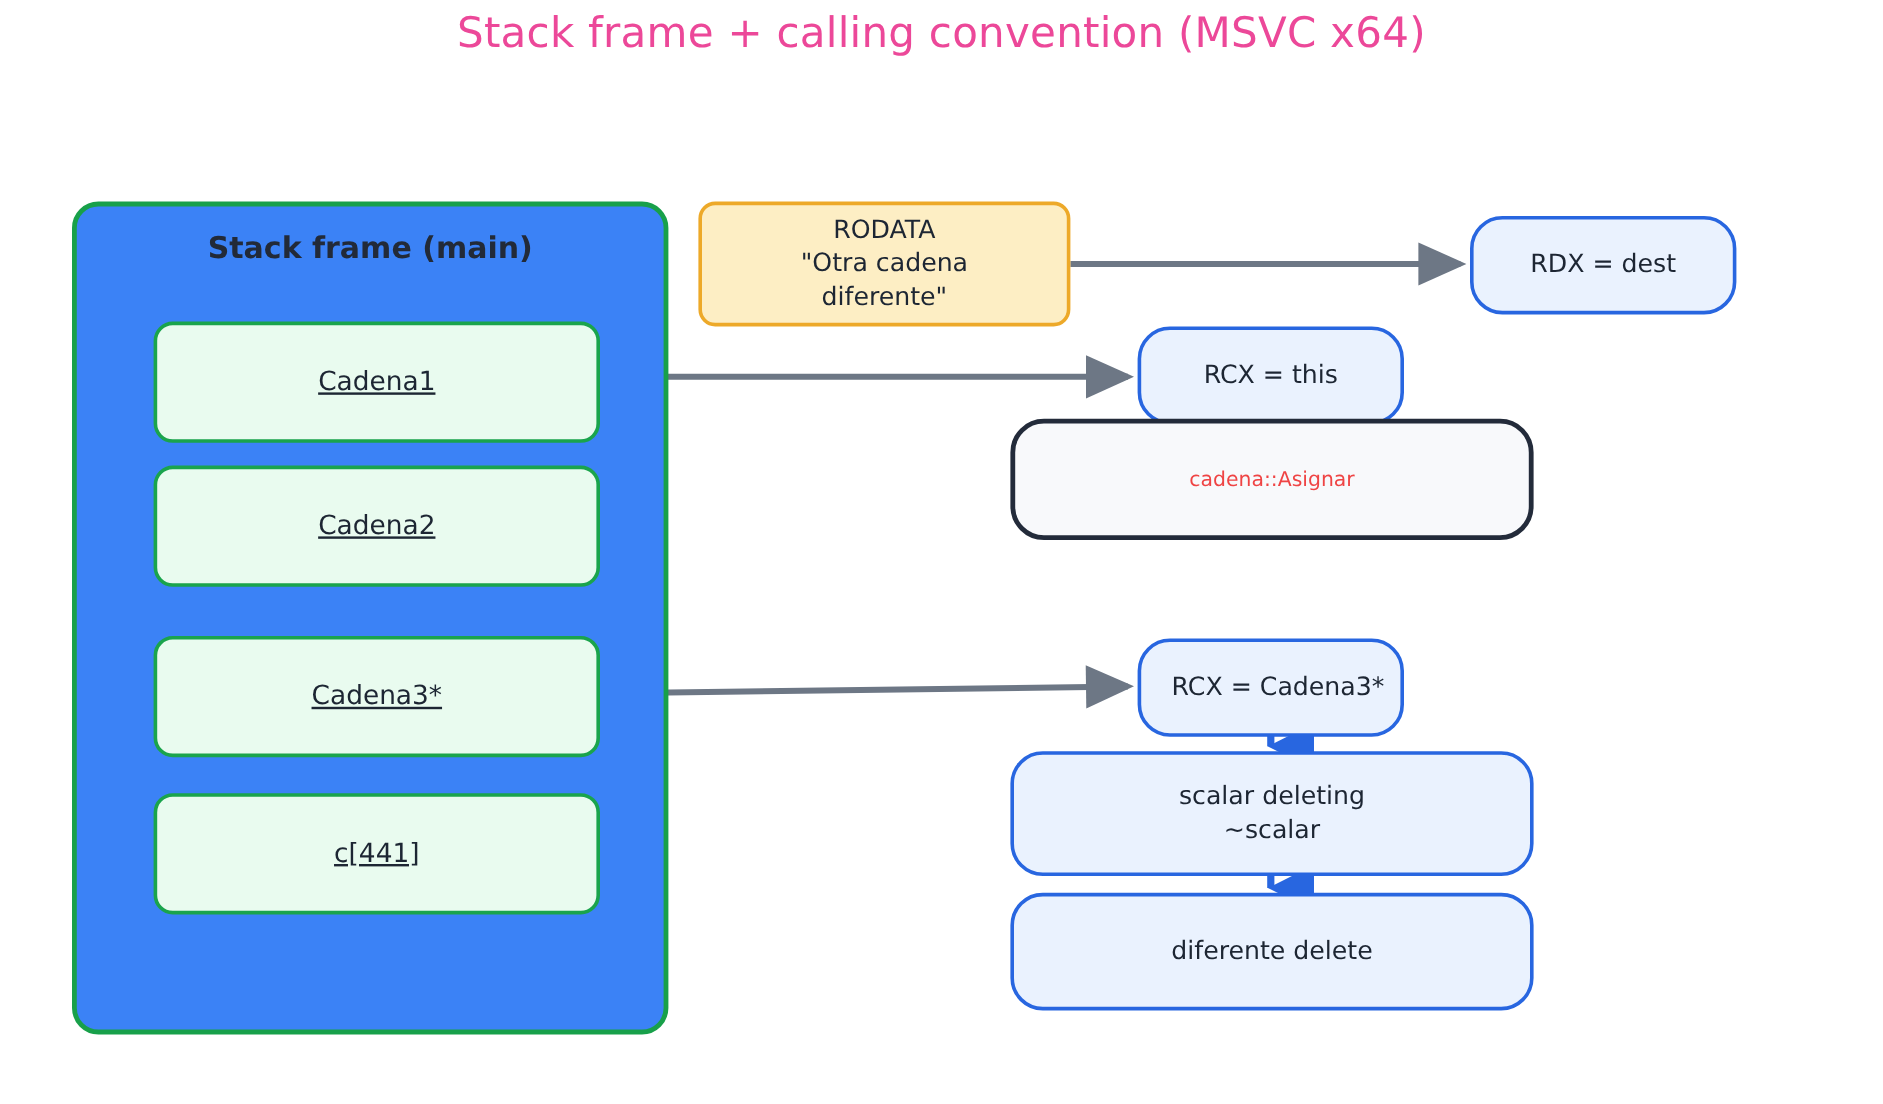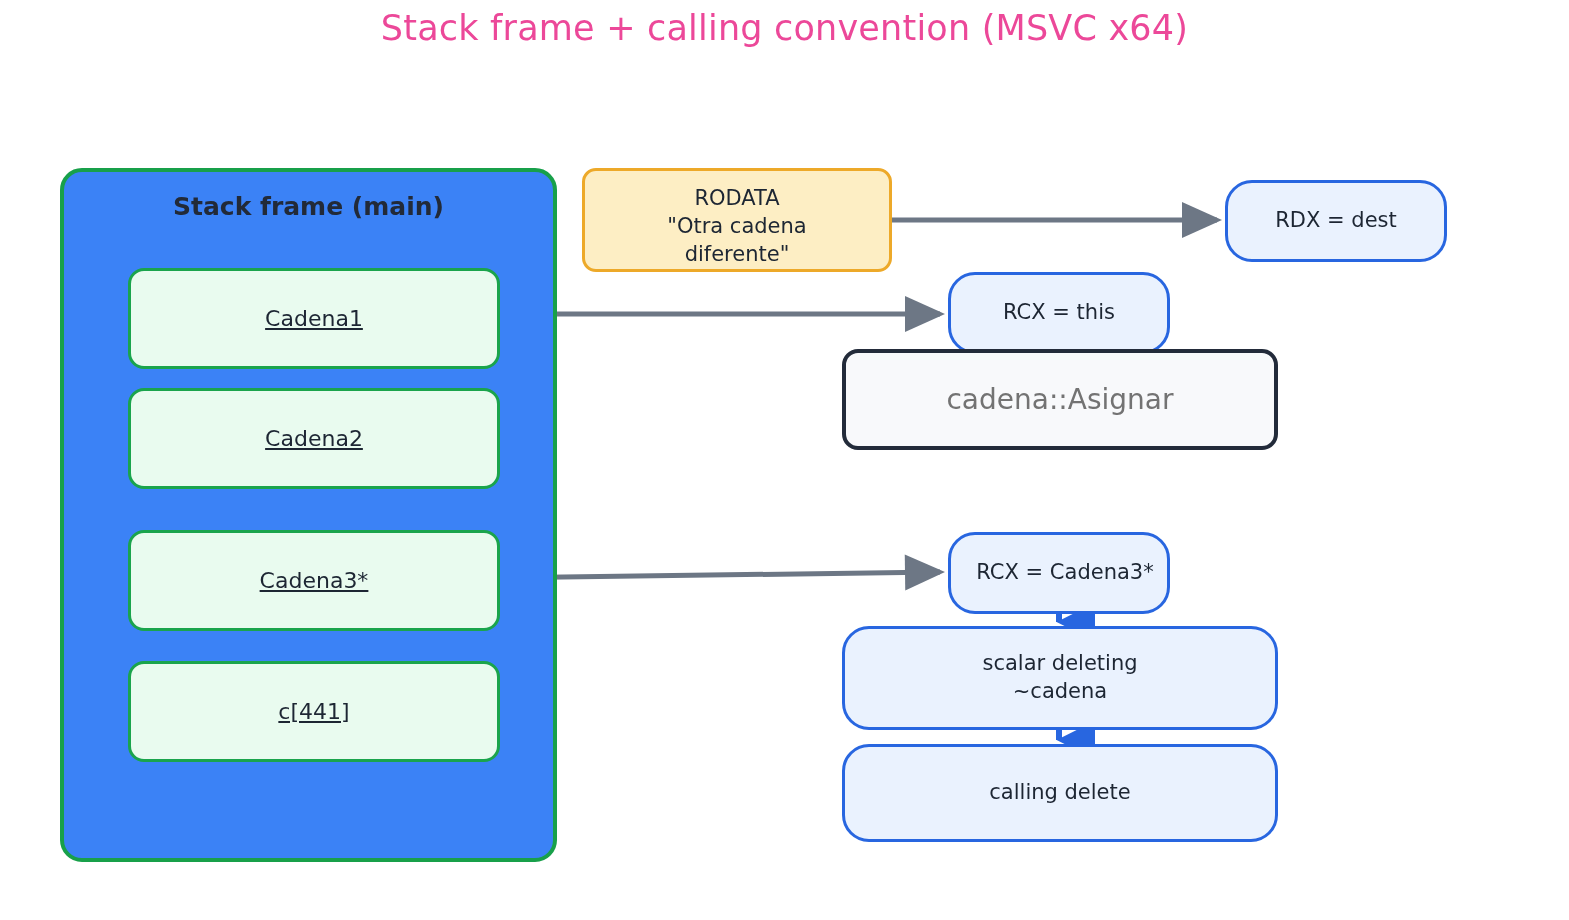--- a/index.html
+++ b/index.html
@@ -89,21 +89,21 @@
     top: 168px;
     width: 310px;
     height: 104px;
     box-sizing: border-box;
     background: #fdeec4;
     border: 3px solid #eda929;
     border-radius: 14px;
     display: flex;
     flex-direction: column;
     align-items: center;
-    justify-content: flex-end;
+    justify-content: center;
     font-size: 21px;
     line-height: 1.33;
     color: #1d2633;
     text-align: center;
   }
 
   
   .node-blue {
     position: absolute;
     box-sizing: border-box;
@@ -128,26 +128,26 @@
   
   .node-dark {
     position: absolute;
     left: 842px;
     top: 349px;
     width: 436px;
     height: 101px;
     box-sizing: border-box;
     background: #f8f9fb;
     border: 4px solid #232b3a;
-    border-radius: 16px;
-    display: flex;
-    align-items: center;
-    justify-content: center;
-    font-size: 28px;
-    color: #737373;
+    border-radius: 28px;
+    display: flex;
+    align-items: center;
+    justify-content: center;
+    font-size: 17px;
+    color: #ef4444;
     text-align: center;
   }
 
   .ln2 { display: block; }
 </style>
 </head>
 <body>
 
 <div id="canvas">
 
@@ -214,20 +214,20 @@
   <div class="node-dark">
     <span>cadena::Asignar</span>
   </div>
 
   <div class="node-blue node-rcx-c3">
     <span>RCX = Cadena3*</span>
   </div>
 
   <div class="node-blue node-scalar">
     <span class="ln2">scalar deleting</span>
-    <span class="ln2">~cadena</span>
+    <span class="ln2">~scalar</span>
   </div>
 
   <div class="node-blue node-opdelete">
-    <span>calling delete</span>
+    <span>diferente delete</span>
   </div>
 
 </div>
 
 </body></html>

